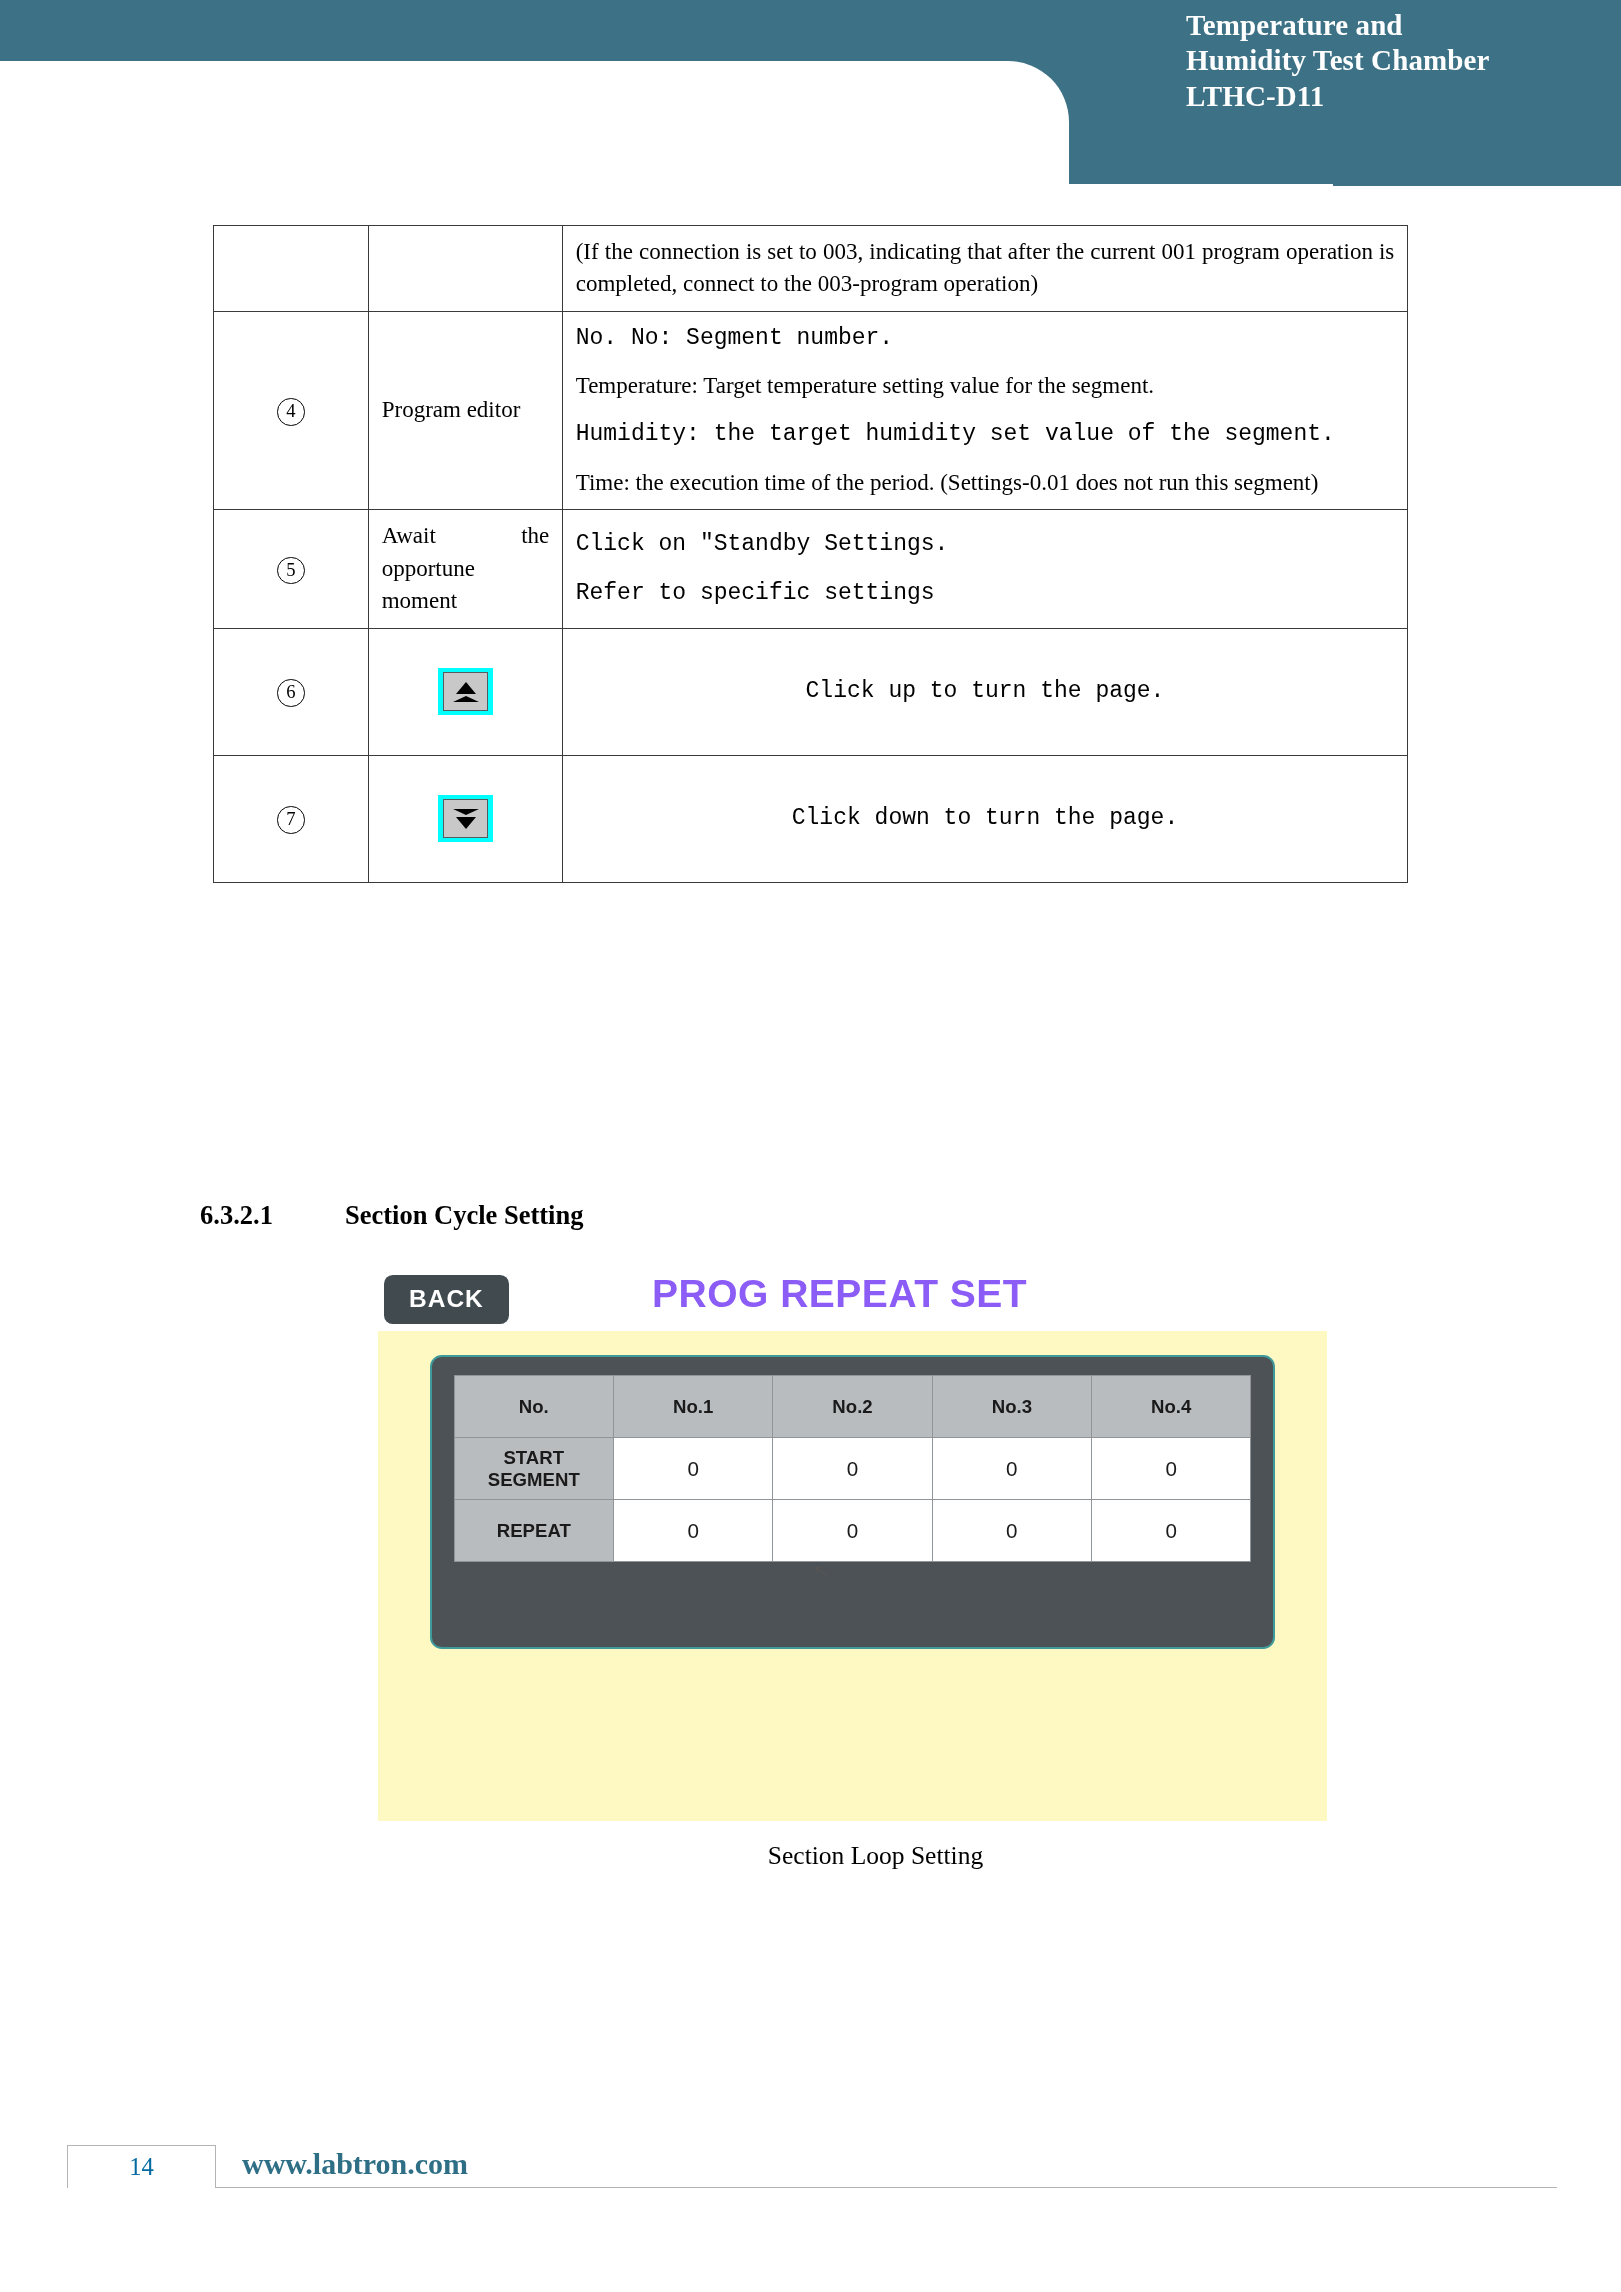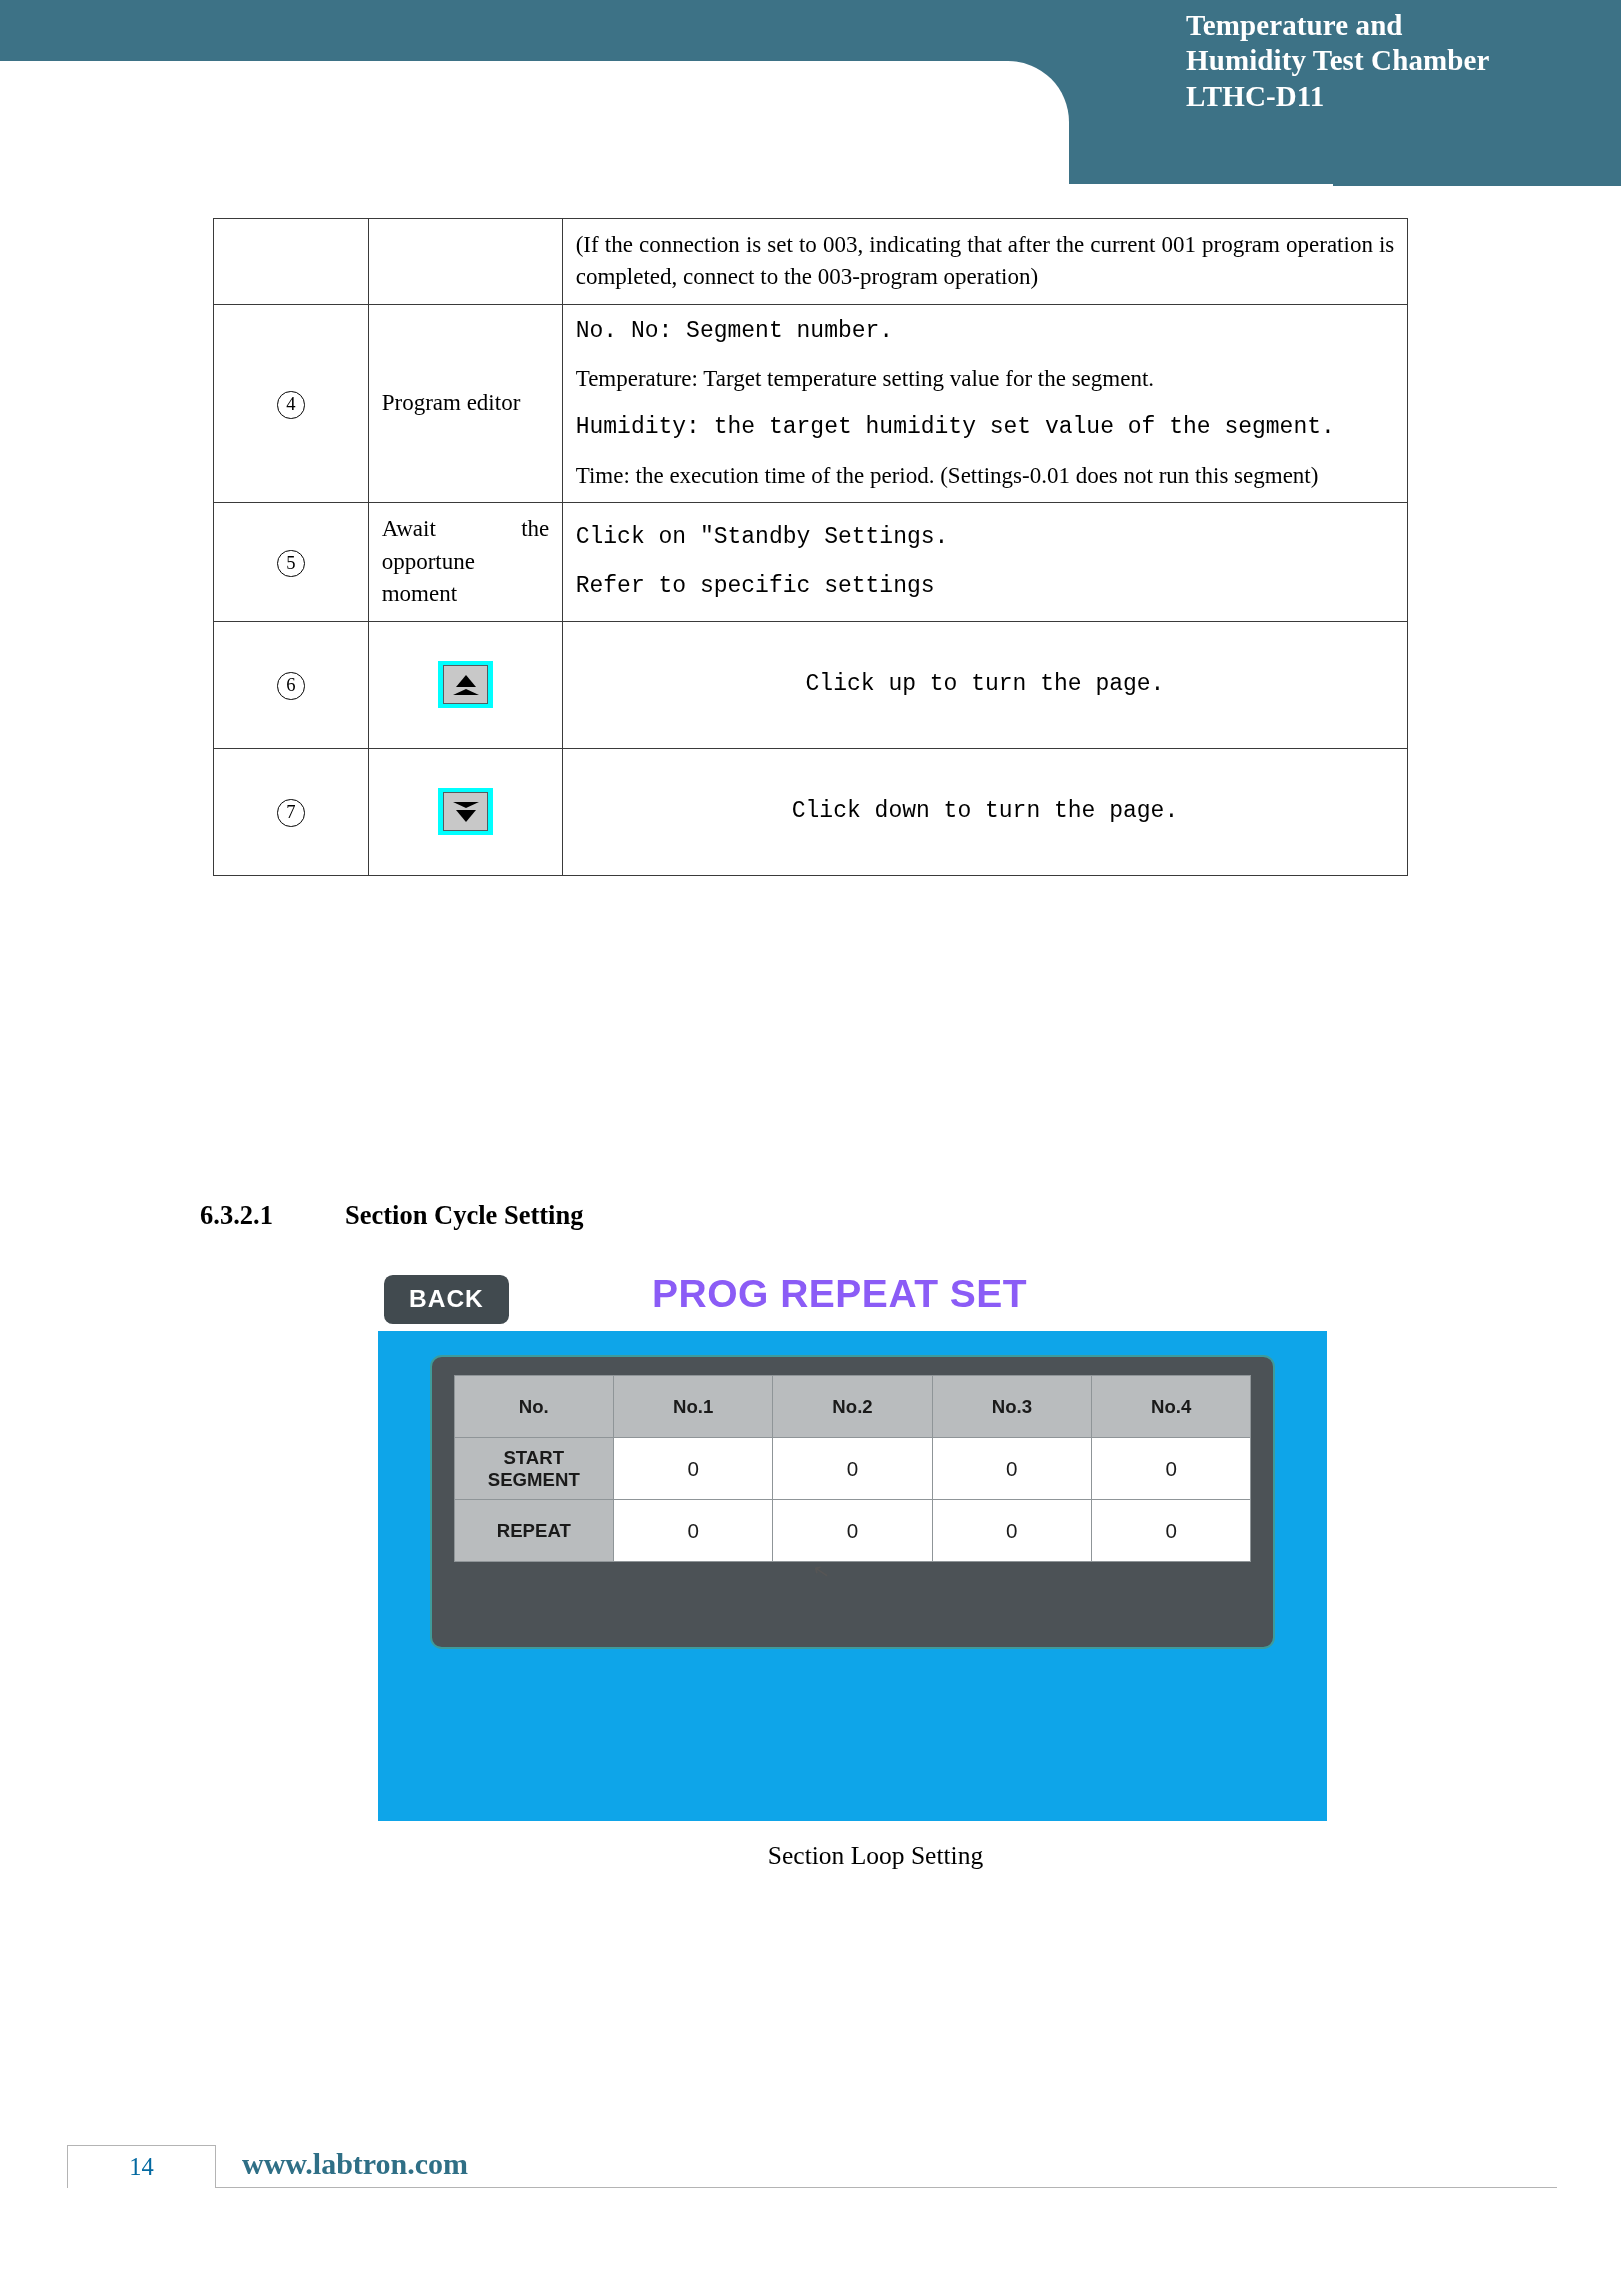--- a/index.html
+++ b/index.html
@@ -56,21 +56,21 @@
     font-size: 29px;
     line-height: 1.22;
     letter-spacing: 0.1px;
   }
   .header-title div { white-space: nowrap; }
 
   
   .spec-table {
     position: absolute;
     left: 213px;
-    top: 218px;
+    top: 225px;
     width: 1194px;
     border-collapse: collapse;
     table-layout: fixed;
   }
   .spec-table td {
     border: 1px solid #3a3a3a;
     vertical-align: middle;
     font-size: 23px;
     line-height: 1.42;
     color: #000;
@@ -200,21 +200,21 @@
     letter-spacing: 0.5px;
     color: #8b5cf6;
     white-space: nowrap;
   }
   .hmi-screen {
     position: absolute;
     left: 0;
     top: 67px;
     width: 949px;
     height: 490px;
-    background: #0ea5e9;
+    background: #fef9c3;
   }
   .hmi-panel {
     position: absolute;
     left: 52px;
     top: 23.5px;
     width: 845px;
     height: 294px;
     background: #4c5256;
     border: 2px solid #3e9b9b;
     border-radius: 11.8px;

